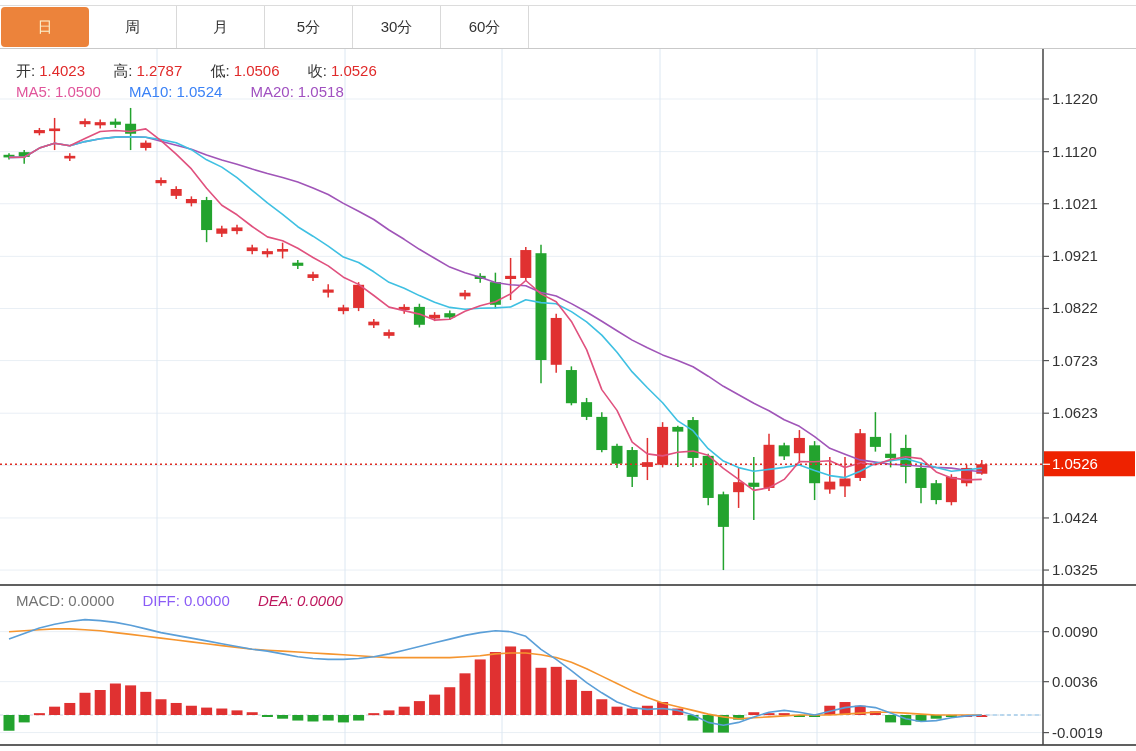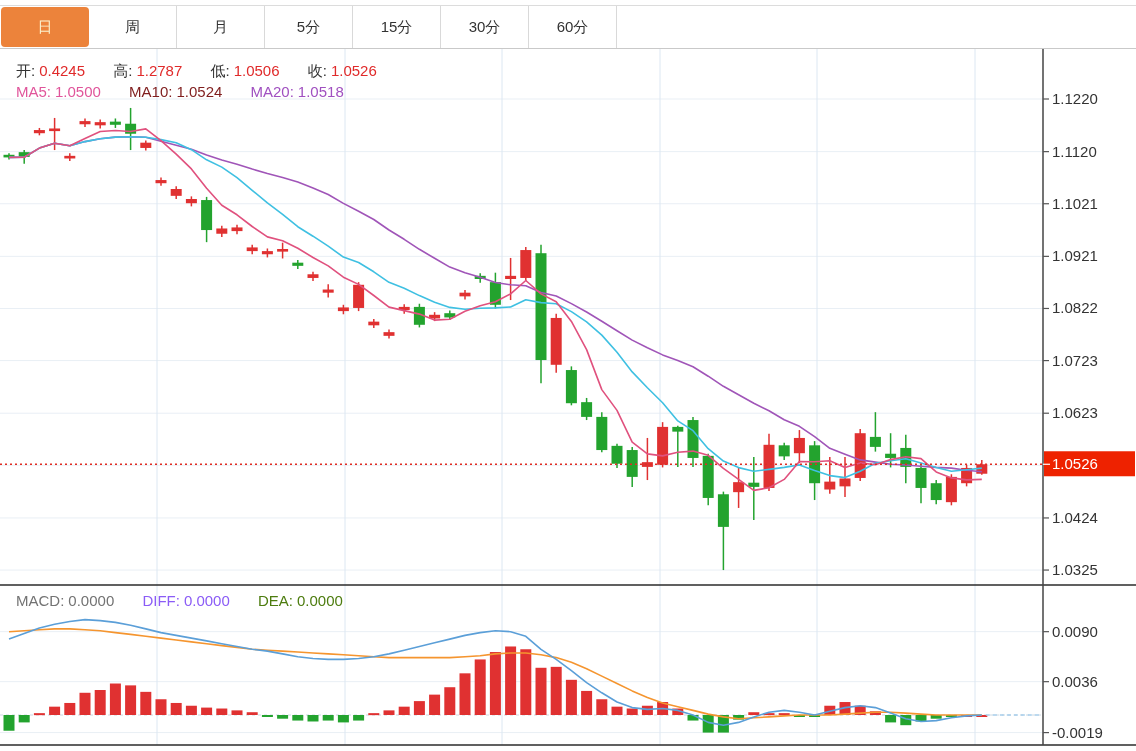--- a/index.html
+++ b/index.html
@@ -16,38 +16,37 @@
                 border-right:none; margin:1px 0 1px 1px; }
   .tab-filler { flex:1; }
   .chart-svg { position:absolute; top:0; left:0; z-index:1; }
   .legend { position:absolute; z-index:4; font-size:15px; white-space:nowrap; }
   .legend span { margin-right:4px; }
   .legend .gap { margin-right:24px; }
   .ohlc-legend { top:62px; left:16px; color:#333; }
   .ohlc-legend .val { color:#e02a2a; }
   .ma-legend { top:83px; left:16px; }
   .ma5  { color:#e0559b;margin-top:28px; }
-  .ma10 { color:#7f1d1d;margin-top:48px; }
+  .ma10 { color:#3b82f6;margin-top:48px; }
   .ma20 { color:#a050c0; }
   .macd-legend { top:592px; left:16px; }
   .macdv { color:#737373; }
   .diffv { color:#8b5cf6; }
-  .deav  { color:#4d7c0f; }
+  .deav  { color:#be185d;font-style:italic; }
 </style>
 </head>
 <body>
 
 <div class="app">
 
   <div class="tabbar" id="tabbar">
       <div class="tab active">日</div>
       <div class="tab">周</div>
       <div class="tab">月</div>
       <div class="tab">5分</div>
-      <div class="tab">15分</div>
       <div class="tab">30分</div>
       <div class="tab">60分</div>
       <div class="tab-filler"></div>
     </div>
 
   <svg id="chart" class="chart-svg" width="1136" height="751">
       <g>
         <line x1="0" y1="99" x2="1043" y2="99" stroke="#e9eff5" stroke-width="1"></line>
         <line x1="0" y1="151.63157894736847" x2="1043" y2="151.63157894736847" stroke="#e9eff5" stroke-width="1"></line>
         <line x1="0" y1="203.7368421052633" x2="1043" y2="203.7368421052633" stroke="#e9eff5" stroke-width="1"></line>
@@ -311,21 +310,21 @@
         <text x="1052" y="737.5925925925926" fill="#333333" font-size="15" font-family="&quot;Liberation Sans&quot;,&quot;DejaVu Sans&quot;,sans-serif">-0.0019</text>
       </g>
       <g>
         <rect x="1044" y="451.2631578947375" width="91" height="25" fill="#ee2200"></rect>
         <line x1="1043" y1="464.2631578947375" x2="1050" y2="464.2631578947375" stroke="#fff" stroke-width="1.2"></line>
         <text x="1052" y="469.2631578947375" fill="#ffffff" font-size="15" font-family="&quot;Liberation Sans&quot;,&quot;DejaVu Sans&quot;,sans-serif">1.0526</text>
       </g>
     </svg>
 
   <div class="legend ohlc-legend">
-    <span>开:</span><span class="val gap">0.4245</span>
+    <span>开:</span><span class="val gap">1.4023</span>
     <span>高:</span><span class="val gap">1.2787</span>
     <span>低:</span><span class="val gap">1.0506</span>
     <span>收:</span><span class="val">1.0526</span>
   </div>
 
   <div class="legend ma-legend">
     <span class="ma5">MA5:</span><span class="ma5 gap">1.0500</span>
     <span class="ma10">MA10:</span><span class="ma10 gap">1.0524</span>
     <span class="ma20">MA20:</span><span class="ma20">1.0518</span>
   </div>

